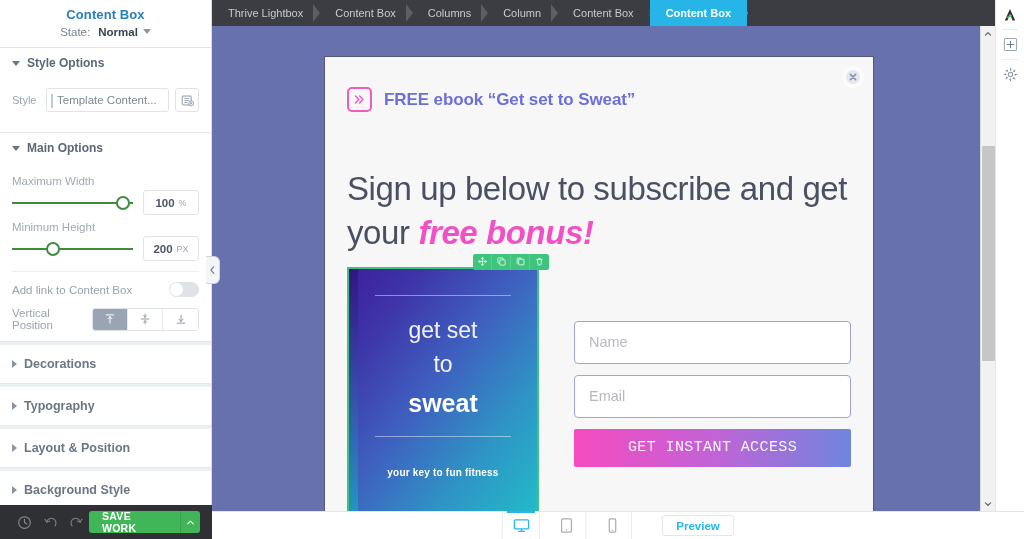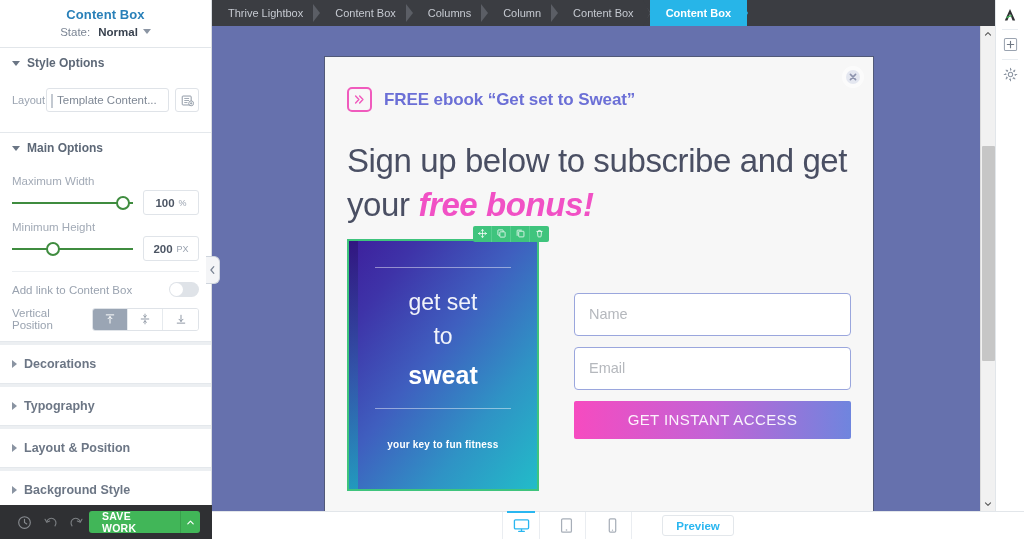--- a/index.html
+++ b/index.html
@@ -219,21 +219,21 @@
   }
   .eyebrow .tx {
     font-size: 17px; font-weight: bold; color: #6b6fd6; letter-spacing: -.1px;
   }
   .dotline {
     margin: 17px 0 0; height: 2px;
     background-image: radial-gradient(#f06cc4 1px, transparent 1px);
     background-size: 4px 2px; background-repeat: repeat-x;
   }
   .headline {
-    margin-top: 8px; font-size: 33px; line-height: 1.33;
+    margin-top: 36px; font-size: 33px; line-height: 1.33;
     font-weight: 300; color: #4a4f63; letter-spacing: -.4px;
   }
   .headline em {
     font-style: italic; font-weight: bold; color: #f151c5;
   }
   .lb-cols { display: flex; margin-top: 12px; gap: 0; }
   .col-left { width: 212px; position: relative; }
   .col-right { flex: 1; padding: 54px 0 0 15px; }
 
   .sel-toolbar {
@@ -268,21 +268,21 @@
     border-radius: 4px; display: flex; align-items: center;
     padding-left: 14px; margin-bottom: 11px;
   }
   .fld span { font-size: 14.5px; color: #b5b8bd; }
   .cta {
     height: 38px; border-radius: 2px;
     background: linear-gradient(90deg, #f64bc0 0%, #c263d6 50%, #6f85de 100%);
     display: flex; align-items: center; justify-content: center;
   }
   .cta span {
-    color: rgba(255,255,255,.92); font-size: 15px; letter-spacing: .4px;
+    color: rgba(255,255,255,.92); font-size: 15px; letter-spacing: .4px; font-family: Liberation Mono, monospace;
   }
 
   
   #cscroll {
     position: absolute; left: 980px; top: 26px; width: 15px; height: 485px;
     background: #f1f1f1; border-left: 1px solid #dcdcdc;
   }
   .sc-arrow {
     height: 15px; display: flex; align-items: center; justify-content: center;
     background: #f1f1f1;
@@ -328,21 +328,21 @@
       </div>
     </div>
 
     <div class="panel">
       <div class="panel-hdr">
         <span class="tri-dn"></span>
         <span>Style Options</span>
       </div>
       <div class="panel-body">
         <div class="row row-style">
-          <div class="mini-lbl">Layout</div>
+          <div class="mini-lbl">Style</div>
           <div class="style-inp">
             <i class="grip"></i>
             <span>Template Content...</span>
           </div>
           <div class="tpl-btn">
             <svg width="13" height="13" viewBox="0 0 16 16">
               <rect x="1.5" y="2.5" width="11" height="11" rx="1" fill="none" stroke="#8d96a3" stroke-width="1.2"></rect>
               <path d="M4.5 5.5h5M4.5 8h5M4.5 10.5h3" stroke="#8d96a3" stroke-width="1" stroke-linecap="round"></path>
               <circle cx="12.5" cy="11.5" r="3" fill="#fff" stroke="#8d96a3" stroke-width="1.1"></circle>
               <path d="M12.5 10v3M11 11.5h3" stroke="#8d96a3" stroke-width="1"></path>

